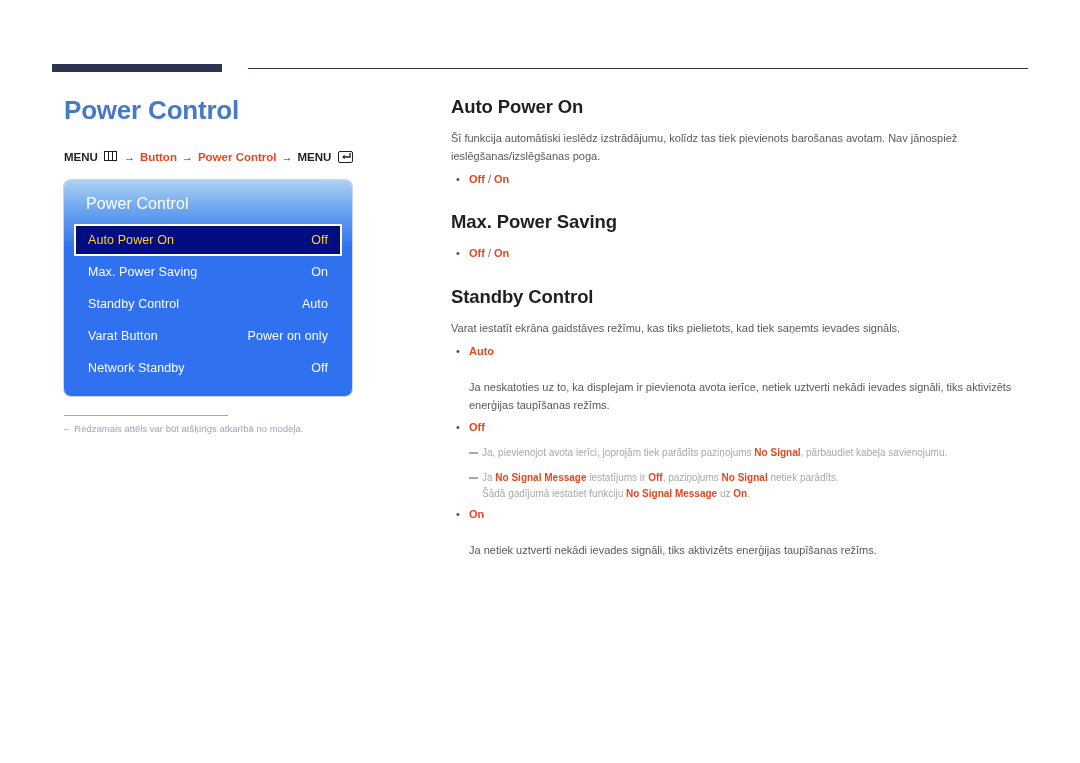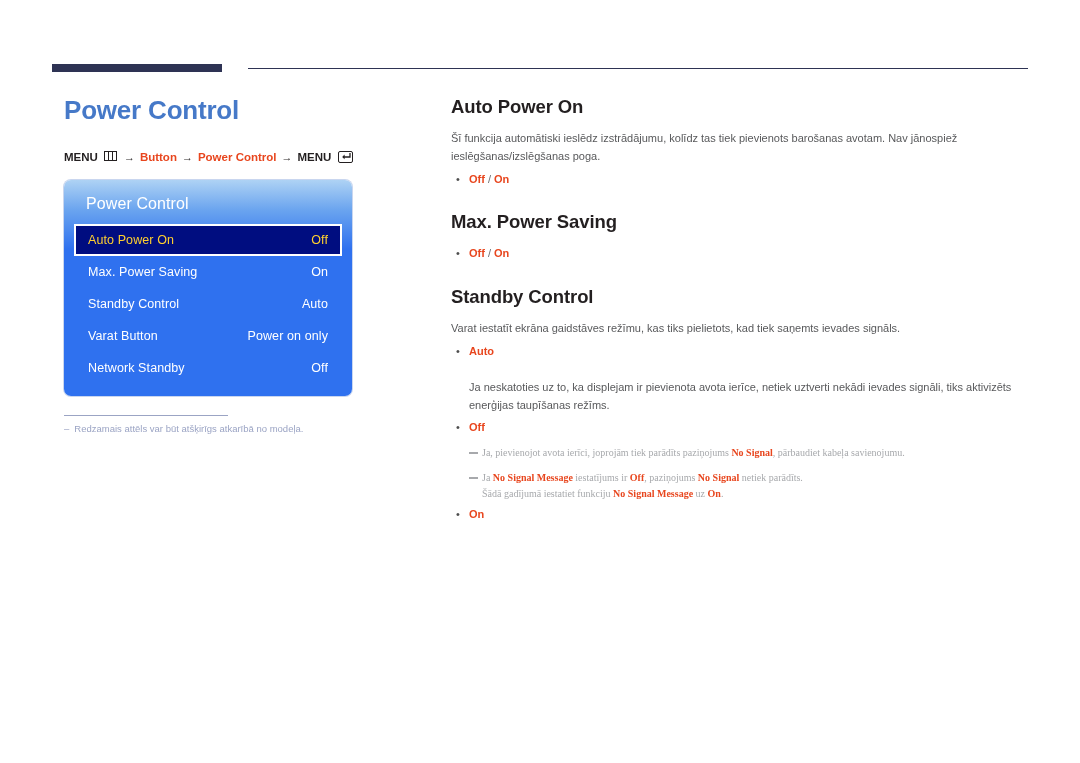--- a/index.html
+++ b/index.html
@@ -225,21 +225,21 @@
   }
   .note .ndash::before {
     content: "";
     position: absolute;
     left: 0;
     top: 7px;
     width: 9px;
     height: 1.6px;
     background: #a7a9ac;
   }
-  .note .ntext { flex: 1; font-family: Liberation Serif, serif; }
+  .note .ntext { flex: 1; }
   .note .bold-red { color: #e8461e; }
 </style>
 </head>
 <body>
 
 <div class="top-rules">
   <div class="rule-thick"></div>
   <div class="rule-thin"></div>
 </div>
 
@@ -354,16 +354,17 @@
             <div><span>Šādā gadījumā iestatiet funkciju </span><span class="bold-red">No Signal Message</span><span> uz </span><span class="bold-red">On</span><span>.</span></div>
           </span>
         </div>
       </span>
     </div>
 
     <div class="bullet">
       <span class="dot">•</span>
       <span class="btext">
         <span class="opt">On</span>
+        <div class="sub-para">Ja netiek uztverti nekādi ievades signāli, tiks aktivizēts enerģijas taupīšanas režīms.</div>
       </span>
     </div>
   </div>
 </div>
 
 </body></html>

